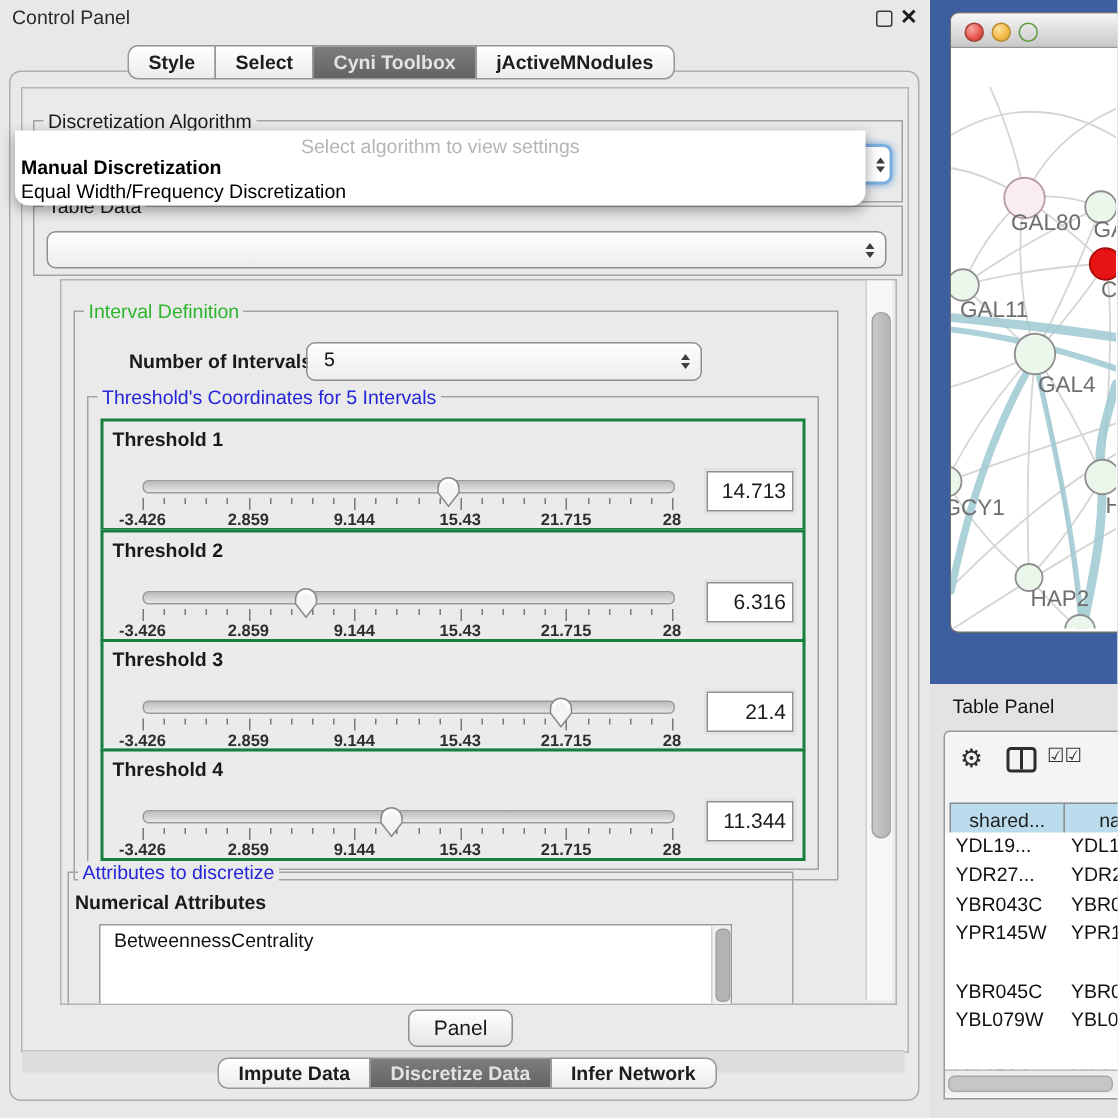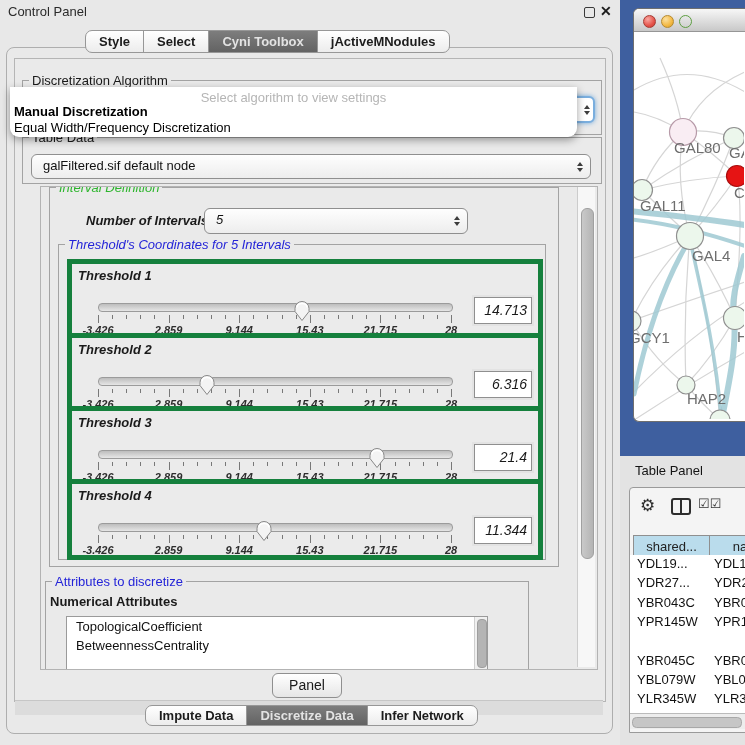--- a/index.html
+++ b/index.html
@@ -42,21 +42,21 @@
   #algo-popup{left:10px;top:87px;width:567px;height:50px;background:#ffffff;border-radius:0 0 9px 9px;
               box-shadow:0 3px 9px rgba(0,0,0,0.38);z-index:50;}
   .pp-placeholder{position:absolute;left:0;top:3px;width:100%;text-align:center;color:#b5b5b5;font-size:13px;}
   .pp-opt{position:absolute;left:4px;font-size:13px;color:#000;}
   
   #settings-scroll{left:40px;top:186px;width:556px;height:482px;border:1px solid #b3b3b3;background:#eaeaea;overflow:hidden;}
   #main-scrollbar{left:577px;top:187px;width:17px;height:480px;background:#f7f7f7;border-left:1px solid #cccccc;z-index:20;}
   #main-scrollbar .thumb-v{position:absolute;left:3px;top:21px;width:11px;height:349px;border-radius:6px;
      background:linear-gradient(90deg,#c9c9c9,#b4b4b4);border:1px solid #a0a0a0;}
   
-  .th-box{position:absolute;left:8px;width:466px;height:71px;border:5px solid #15803d;background:#ebebeb;}
+  .th-box{position:absolute;left:8px;width:466px;height:71px;border:2px solid #15803d;background:#ebebeb;}
   .th-title{position:absolute;left:6px;top:4px;font-weight:bold;font-size:13px;}
   .track{position:absolute;left:26px;top:39px;width:353px;height:7px;border-radius:4px;
          background:linear-gradient(#bdbdbd,#e6e6e6);border:1px solid #9b9b9b;}
   .tick{position:absolute;width:1px;height:4px;background:#787878;top:0;}
   .tick.major{height:8px;}
   .ticks{position:absolute;left:0;top:51px;width:466px;height:9px;}
   .scale-labels{position:absolute;left:0;top:60px;width:466px;height:13px;}
   .scale-label{position:absolute;transform:translateX(-50%);font-size:11px;font-weight:bold;color:#2e2e2e;white-space:nowrap;}
   .thumb{position:absolute;top:36px;width:18px;height:22px;}
   .th-value{position:absolute;left:402px;top:33px;width:52px;height:25px;background:#ffffff;border:1px solid #8f8f8f;
@@ -138,30 +138,29 @@
 </div>
 <div class="abs" id="algo-popup">
   <div class="pp-placeholder">Select algorithm to view settings</div>
   <div class="pp-opt bold" style="top:17px;">Manual Discretization</div>
   <div class="pp-opt" style="top:33px;">Equal Width/Frequency Discretization</div>
 </div>
 
 <div class="group" id="tabledata-group" style="left:22px;top:137px;width:578px;height:45px;">
   <span class="grp-label">Table Data</span>
   <div class="combo" style="left:8px;top:16px;width:558px;height:23px;">
-    <span class="combo-text">galFiltered.sif default node</span>
     <span class="spin">
         <span class="arr-up"></span>
         <span class="arr-dn"></span>
       </span>
   </div>
 </div>
 
 <div class="abs" id="settings-scroll">
-  <div class="group" id="interval-group" style="left:8px;top:0;width:508px;height:378px;font-style:italic;">
+  <div class="group" id="interval-group" style="left:8px;top:20px;width:508px;height:378px;">
     <span class="grp-label grp-green">Interval Definition</span>
     <div class="abs bold" style="left:36px;top:25px;">Number of Intervals</div>
     <div class="combo" style="left:154px;top:20px;width:262px;height:24px;">
       <span class="combo-text">5</span>
       <span class="spin">
           <span class="arr-up"></span>
           <span class="arr-dn"></span>
         </span>
     </div>
     <div class="group" id="thr-group" style="left:8px;top:56px;width:486px;height:314px;">
@@ -347,21 +346,20 @@
               </svg></div>
             <div class="th-value">11.344</div>
           </div>
         </div>
     </div>
   </div>
   <div class="group" id="attr-group" style="left:4px;top:394px;width:482px;height:200px;">
     <span class="grp-label grp-blue">Attributes to discretize</span>
     <div class="abs bold" style="left:4px;top:12px;">Numerical Attributes</div>
     <div id="attr-list">
-        <div class="attr-item">TopologicalCoefficient</div>
         <div class="attr-item">BetweennessCentrality</div>
         <div id="attr-sb">
           <div class="thumb-v"></div>
         </div>
     </div>
   </div>
 </div>
 <div class="abs" id="main-scrollbar">
   <div class="thumb-v"></div>
 </div>
@@ -463,24 +461,20 @@
         <span class="tp-c2">YPR1</span>
       </div>
       <div class="tp-row" style="top: 96.5px;">
         <span class="tp-c1">YBR045C</span>
         <span class="tp-c2">YBR0</span>
       </div>
       <div class="tp-row" style="top: 115.8px;">
         <span class="tp-c1">YBL079W</span>
         <span class="tp-c2">YBL0</span>
       </div>
-      <div class="tp-row" style="top: 135.1px;">
-        <span class="tp-c1">YLR345W</span>
-        <span class="tp-c2">YLR3</span>
-      </div>
       <div class="tp-row" style="top: 154.4px;">
         <span class="tp-c1">YIL052C</span>
         <span class="tp-c2">YIL0</span>
       </div>
     </div>
   <div id="tp-hscroll">
     <div class="thumb-h"></div>
   </div>
 </div>
 

